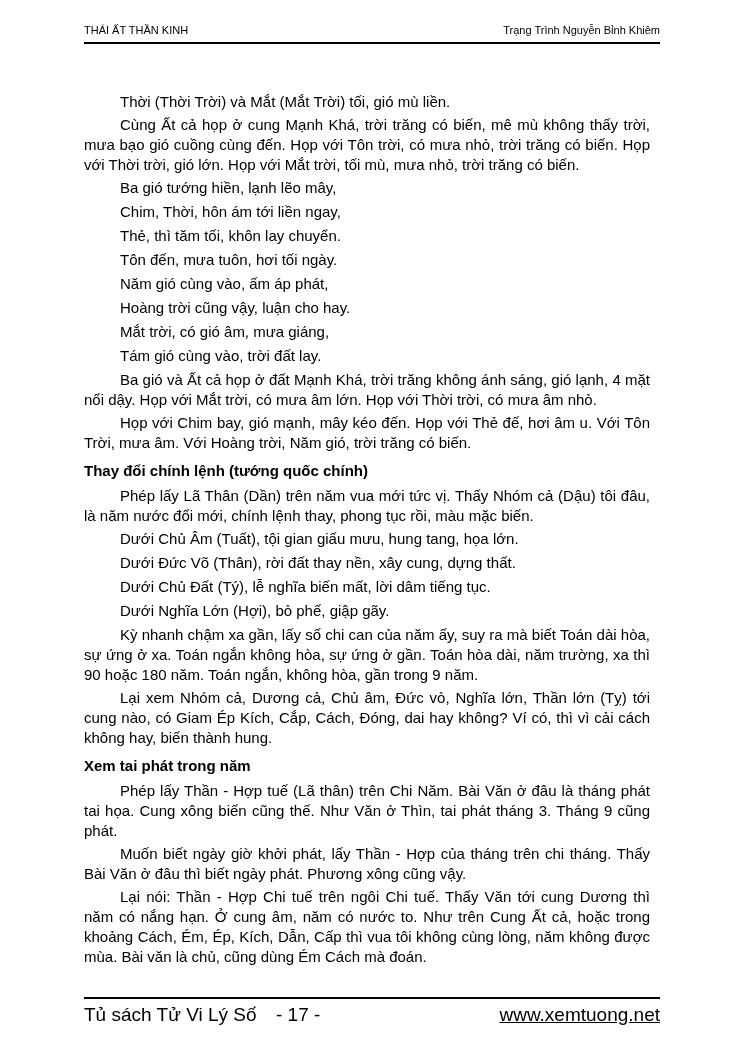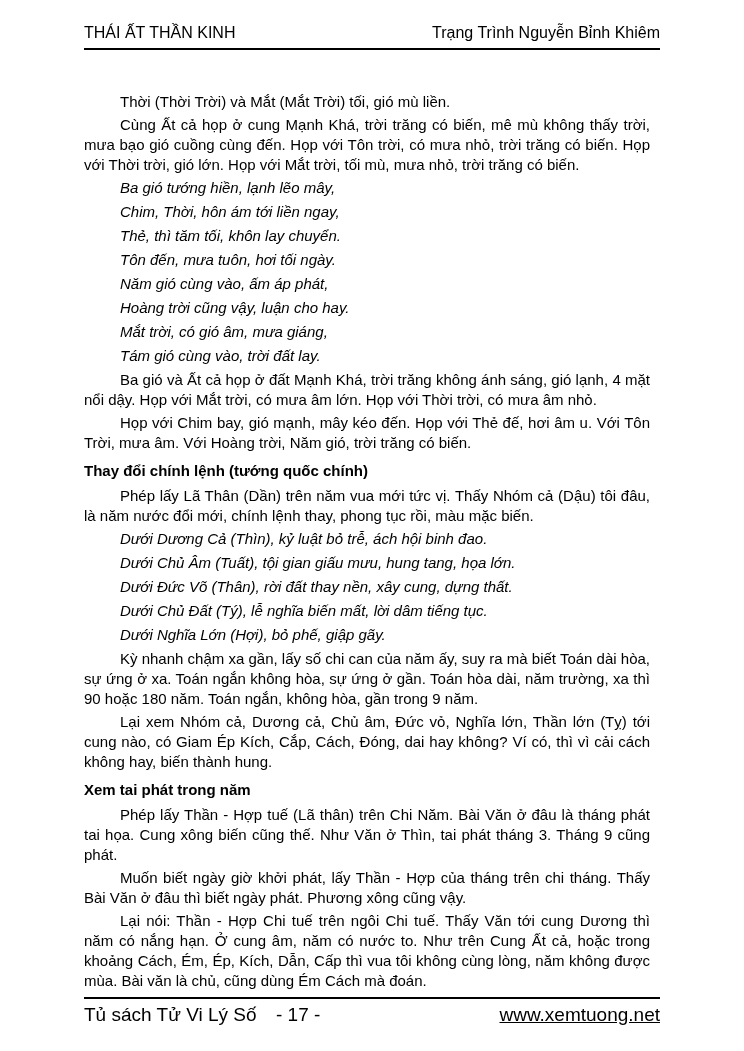--- a/index.html
+++ b/index.html
@@ -17,21 +17,21 @@
     overflow: hidden;
   }
   .header {
     position: absolute;
     top: 24px;
     left: 84px;
     right: 84px;
     display: flex;
     justify-content: space-between;
     align-items: flex-end;
-    font-size: 16px;
+    font-size: 11px;
     border-bottom: 2px solid #000000;
     padding-bottom: 6px;
     gap: 20px;
   }
   .content {
     position: absolute;
     top: 92px;
     left: 84px;
     right: 94px;
     font-size: 15px;
@@ -39,21 +39,20 @@
   }
   .para {
     text-align: justify;
     text-indent: 36px;
     margin: 0 0 3px 0;
   }
   .vline {
     text-indent: 36px;
     margin: 0 0 4px 0;
     white-space: nowrap;
-    font-style: italic;
   }
   .heading {
     font-weight: bold;
     margin: 8px 0 5px 0;
   }
   .footer {
     position: absolute;
     top: 997px;
     left: 84px;
     right: 84px;
@@ -90,21 +89,20 @@
     <p class="vline">Thẻ, thì tăm tối, khôn lay chuyển.</p>
     <p class="vline">Tôn đến, mưa tuôn, hơi tối ngày.</p>
     <p class="vline">Năm gió cùng vào, ấm áp phát,</p>
     <p class="vline">Hoàng trời cũng vậy, luận cho hay.</p>
     <p class="vline">Mắt trời, có gió âm, mưa giáng,</p>
     <p class="vline">Tám gió cùng vào, trời đất lay.</p>
     <p class="para">Ba gió và Ất cả họp ở đất Mạnh Khá, trời trăng không ánh sáng, gió lạnh, 4 mặt nổi dậy. Họp với Mắt trời, có mưa âm lớn. Họp với Thời trời, có mưa âm nhỏ.</p>
     <p class="para">Họp với Chim bay, gió mạnh, mây kéo đến. Họp với Thẻ đế, hơi âm u. Với Tôn Trời, mưa âm. Với Hoàng trời, Năm gió, trời trăng có biến.</p>
     <p class="heading">Thay đổi chính lệnh (tướng quốc chính)</p>
     <p class="para">Phép lấy Lã Thân (Dần) trên năm vua mới tức vị. Thấy Nhóm cả (Dậu) tôi đâu, là năm nước đổi mới, chính lệnh thay, phong tục rồi, màu mặc biến.</p>
-    <p class="vline">Dưới Dương Cả (Thìn), kỷ luật bỏ trễ, ách hội binh đao.</p>
     <p class="vline">Dưới Chủ Âm (Tuất), tội gian giấu mưu, hung tang, họa lớn.</p>
     <p class="vline">Dưới Đức Võ (Thân), rời đất thay nền, xây cung, dựng thất.</p>
     <p class="vline">Dưới Chủ Đất (Tý), lễ nghĩa biến mất, lời dâm tiếng tục.</p>
     <p class="vline">Dưới Nghĩa Lớn (Hợi), bỏ phế, giập gãy.</p>
     <p class="para">Kỳ nhanh chậm xa gần, lấy số chi can của năm ấy, suy ra mà biết Toán dài hòa, sự ứng ở xa. Toán ngắn không hòa, sự ứng ở gần. Toán hòa dài, năm trường, xa thì 90 hoặc 180 năm. Toán ngắn, không hòa, gần trong 9 năm.</p>
     <p class="para">Lại xem Nhóm cả, Dương cả, Chủ âm, Đức vỏ, Nghĩa lớn, Thần lớn (Tỵ) tới cung nào, có Giam Ép Kích, Cắp, Cách, Đóng, dai hay không? Ví có, thì vì cải cách không hay, biến thành hung.</p>
     <p class="heading">Xem tai phát trong năm</p>
     <p class="para">Phép lấy Thần - Hợp tuế (Lã thân) trên Chi Năm. Bài Văn ở đâu là tháng phát tai họa. Cung xông biến cũng thế. Như Văn ở Thìn, tai phát tháng 3. Tháng 9 cũng phát.</p>
     <p class="para">Muốn biết ngày giờ khởi phát, lấy Thần - Hợp của tháng trên chi tháng. Thấy Bài Văn ở đâu thì biết ngày phát. Phương xông cũng vậy.</p>
     <p class="para">Lại nói: Thần - Hợp Chi tuế trên ngôi Chi tuế. Thấy Văn tới cung Dương thì năm có nắng hạn. Ở cung âm, năm có nước to. Như trên Cung Ất cả, hoặc trong khoảng Cách, Ém, Ép, Kích, Dẫn, Cấp thì vua tôi không cùng lòng, năm không được mùa. Bài văn là chủ, cũng dùng Ém Cách mà đoán.</p>

